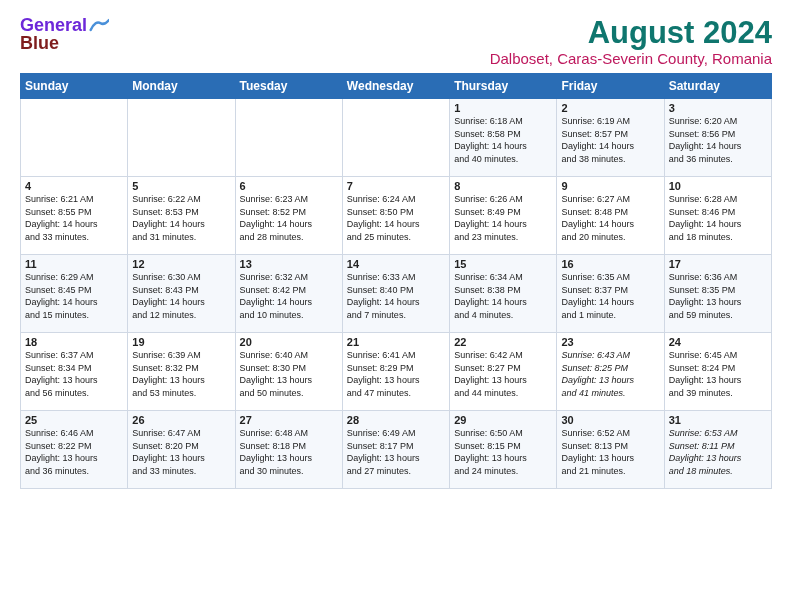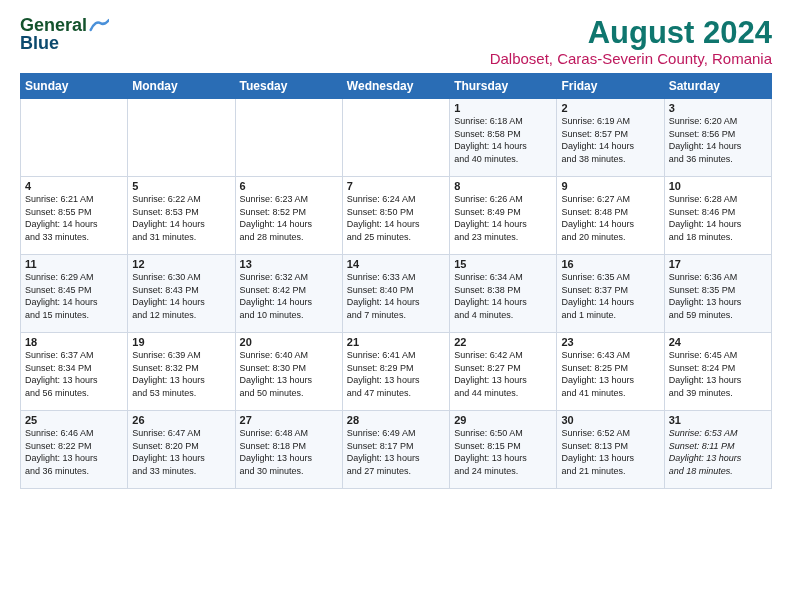--- a/index.html
+++ b/index.html
@@ -21,25 +21,25 @@
       margin-bottom: 6px;
     }
     .logo {
       display: flex;
       flex-direction: column;
       align-items: flex-start;
     }
     .logo-text {
       font-size: 18px;
       font-weight: bold;
-      color: #14532d;
+      color: #6d28d9;
       line-height: 1;
     }
     .logo-blue {
-      color: #0c4a6e;
+      color: #7f1d1d;
     }
     .logo-icon {
       width: 20px;
       height: 14px;
       margin-left: 2px;
     }
     .logo-top {
       display: flex;
       align-items: center;
     }
@@ -228,21 +228,21 @@
 Daylight: 13 hours
 and 50 minutes.</span></td>
           <td><span class="day-num">21</span><span class="day-info" style="white-space: pre-line;">Sunrise: 6:41 AM
 Sunset: 8:29 PM
 Daylight: 13 hours
 and 47 minutes.</span></td>
           <td><span class="day-num">22</span><span class="day-info" style="white-space: pre-line;">Sunrise: 6:42 AM
 Sunset: 8:27 PM
 Daylight: 13 hours
 and 44 minutes.</span></td>
-          <td><span class="day-num">23</span><span class="day-info" style="white-space: pre-line;">Sunrise: 6:43 AM
+          <td><span class="day-num">23</span><span class="day-info" style="white-space: pre-line; font-style: italic;">Sunrise: 6:43 AM
 Sunset: 8:25 PM
 Daylight: 13 hours
 and 41 minutes.</span></td>
           <td><span class="day-num">24</span><span class="day-info" style="white-space: pre-line;">Sunrise: 6:45 AM
 Sunset: 8:24 PM
 Daylight: 13 hours
 and 39 minutes.</span></td>
         </tr>
         <tr>
           <td><span class="day-num">25</span><span class="day-info" style="white-space: pre-line;">Sunrise: 6:46 AM

